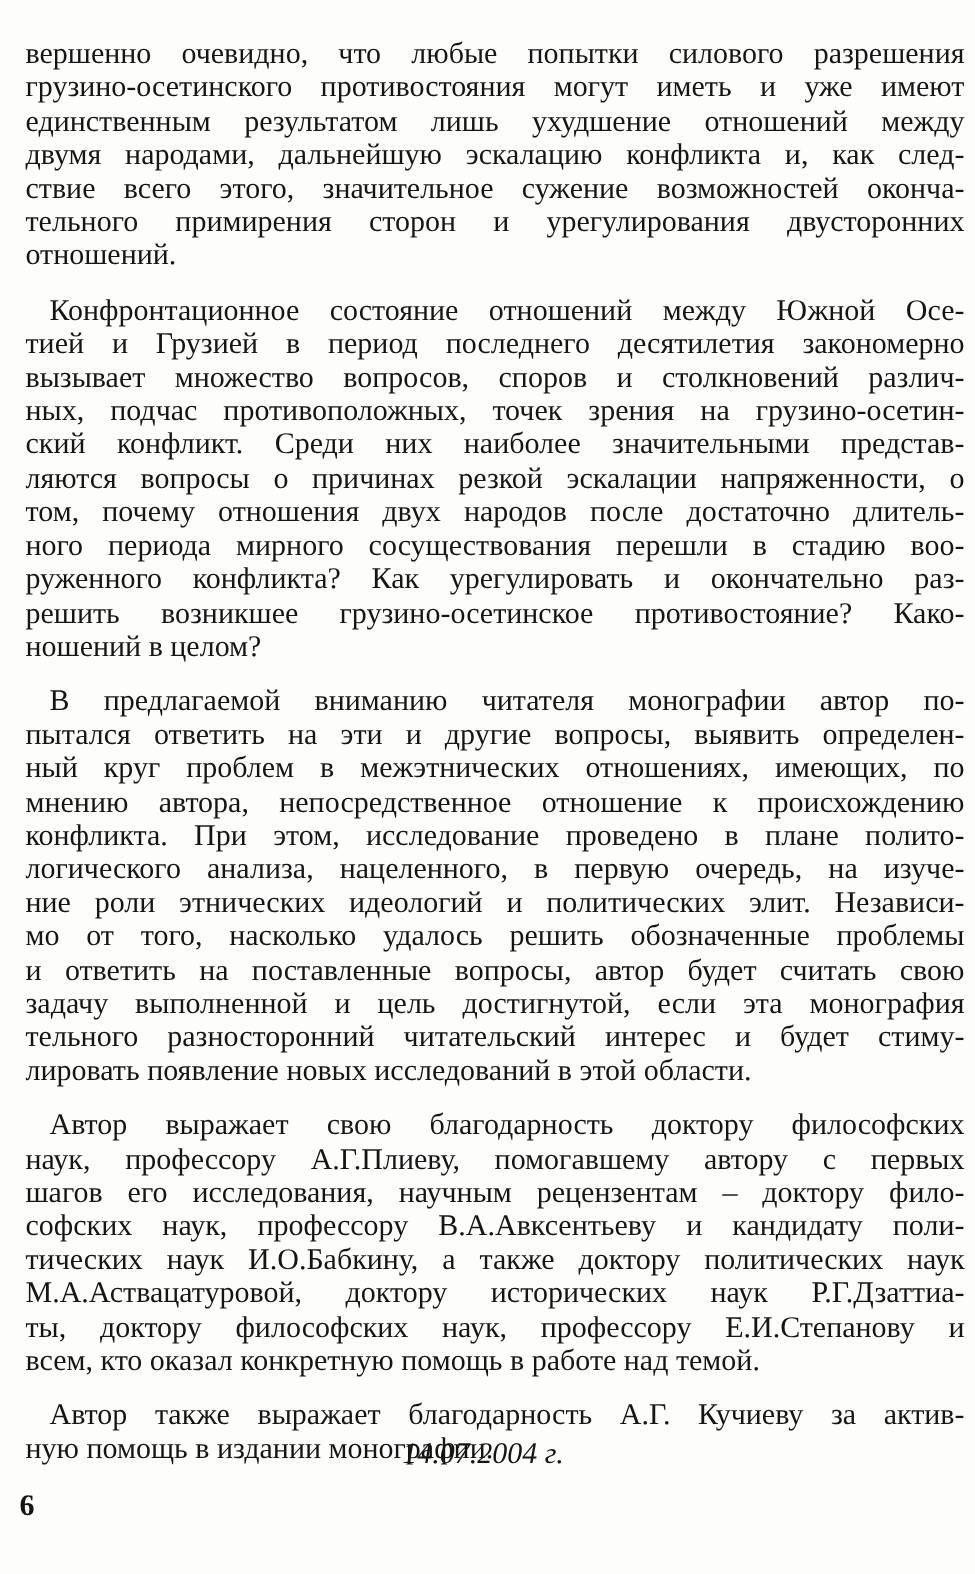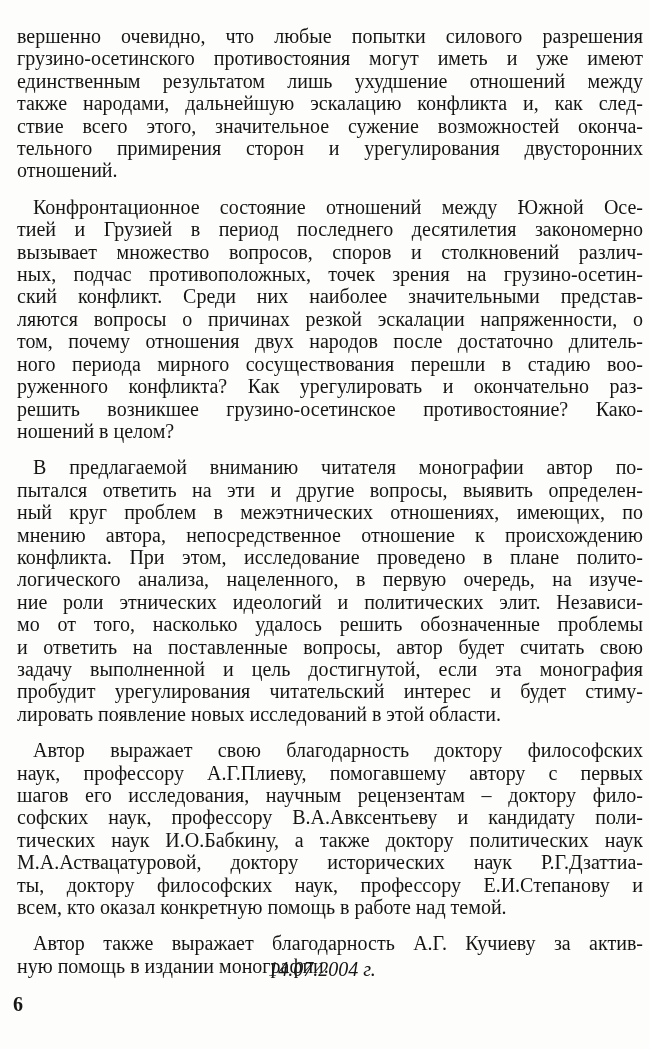--- a/index.html
+++ b/index.html
@@ -66,21 +66,21 @@
 </head>
 <body>
 
 <div class="page">
   <div class="text-column">
 
   <div class="paragraph">
         <div class="line">вершенно очевидно, что любые попытки силового разрешения</div>
         <div class="line">грузино-осетинского противостояния могут иметь и уже имеют</div>
         <div class="line">единственным результатом лишь ухудшение отношений между</div>
-        <div class="line">также народами, дальнейшую эскалацию конфликта и, как след-</div>
+        <div class="line">двумя народами, дальнейшую эскалацию конфликта и, как след-</div>
         <div class="line">ствие всего этого, значительное сужение возможностей оконча-</div>
         <div class="line">тельного примирения сторон и урегулирования двусторонних</div>
         <div class="line last">отношений.</div>
       </div>
       <div class="paragraph">
         <div class="line first">Конфронтационное состояние отношений между Южной Осе-</div>
         <div class="line">тией и Грузией в период последнего десятилетия закономерно</div>
         <div class="line">вызывает множество вопросов, споров и столкновений различ-</div>
         <div class="line">ных, подчас противоположных, точек зрения на грузино-осетин-</div>
         <div class="line">ский конфликт. Среди них наиболее значительными представ-</div>
@@ -95,21 +95,21 @@
         <div class="line first">В предлагаемой вниманию читателя монографии автор по-</div>
         <div class="line">пытался ответить на эти и другие вопросы, выявить определен-</div>
         <div class="line">ный круг проблем в межэтнических отношениях, имеющих, по</div>
         <div class="line">мнению автора, непосредственное отношение к происхождению</div>
         <div class="line">конфликта. При этом, исследование проведено в плане полито-</div>
         <div class="line">логического анализа, нацеленного, в первую очередь, на изуче-</div>
         <div class="line">ние роли этнических идеологий и политических элит. Независи-</div>
         <div class="line">мо от того, насколько удалось решить обозначенные проблемы</div>
         <div class="line">и ответить на поставленные вопросы, автор будет считать свою</div>
         <div class="line">задачу выполненной и цель достигнутой, если эта монография</div>
-        <div class="line">пробудит урегулирования читательский интерес и будет стиму-</div>
+        <div class="line">тельного разносторонний читательский интерес и будет стиму-</div>
         <div class="line last">лировать появление новых исследований в этой области.</div>
       </div>
       <div class="paragraph">
         <div class="line first">Автор выражает свою благодарность доктору философских</div>
         <div class="line">наук, профессору А.Г.Плиеву, помогавшему автору с первых</div>
         <div class="line">шагов его исследования, научным рецензентам – доктору фило-</div>
         <div class="line">софских наук, профессору В.А.Авксентьеву и кандидату поли-</div>
         <div class="line">тических наук И.О.Бабкину, а также доктору политических наук</div>
         <div class="line">М.А.Аствацатуровой, доктору исторических наук Р.Г.Дзаттиа-</div>
         <div class="line">ты, доктору философских наук, профессору Е.И.Степанову и</div>

